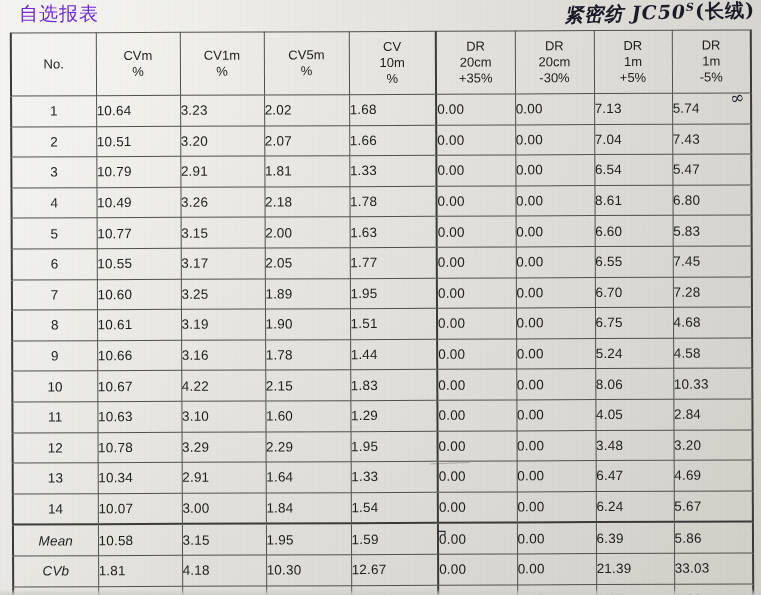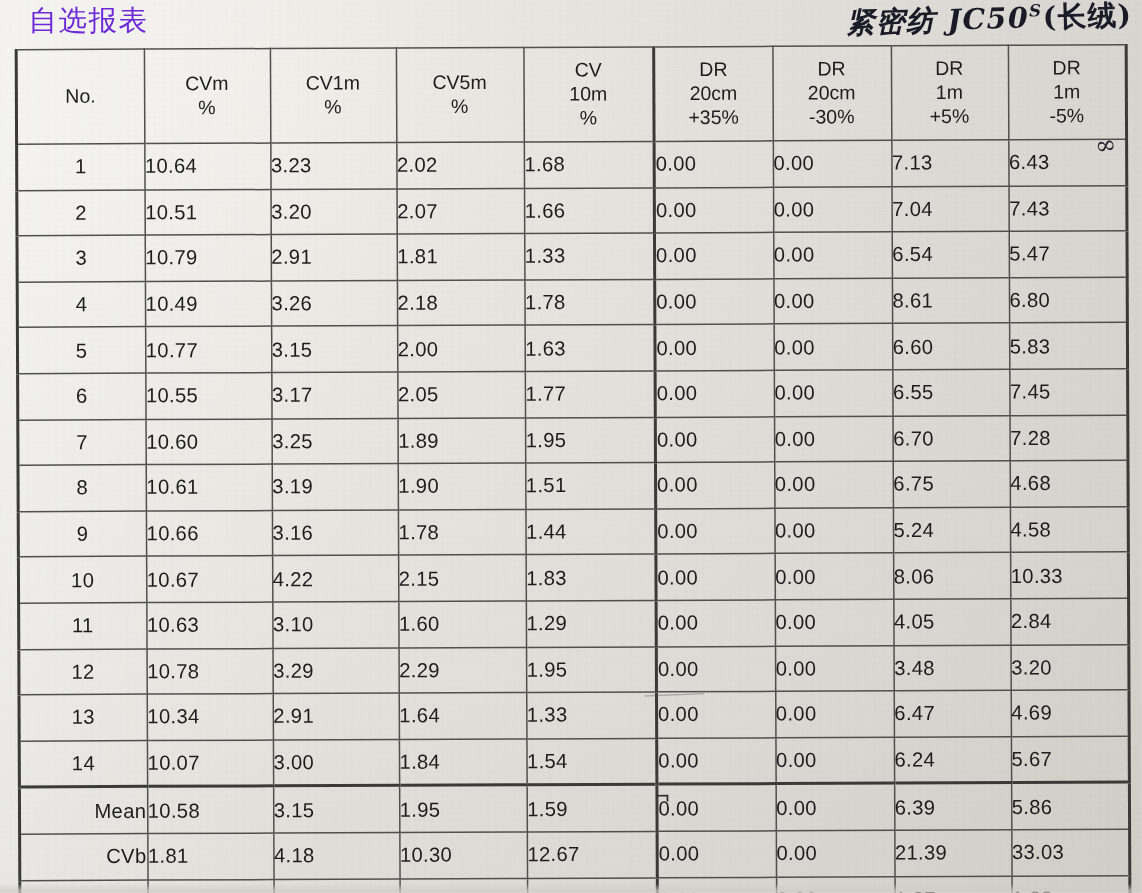--- a/index.html
+++ b/index.html
@@ -110,22 +110,23 @@
     padding-left: 6px;
     vertical-align: middle;
     font-size: 13.5px;
     letter-spacing: 0.2px;
   }
   td.no-col {
     text-align: center;
     padding-left: 0;
   }
   td.label-col {
-    text-align: right;
+    text-align: center;
     padding-left: 5px;
+    font-style: italic;
   }
   .thickright { border-right: 2px solid #3a3a38 !important; }
   .thickleft { border-left: 2px solid #3a3a38 !important; }
   tr.stats-first td { border-top: 2px solid #3a3a38; }
   .outer-left { border-left: 2px solid #3a3a38 !important; }
   .outer-right { border-right: 2px solid #3a3a38 !important; }
   thead tr th { border-top: 2px solid #3a3a38; }
   thead tr th.first { border-left: 2px solid #3a3a38; margin-left: 36px; }
   thead tr th.last { border-right: 2px solid #3a3a38; }
   thead tr th { border-bottom: 2px solid #3a3a38; }
@@ -243,21 +244,21 @@
     <tbody id="body-rows">
         <tr>
           <td class="no-col outer-left">1</td>
           <td>10.64</td>
           <td>3.23</td>
           <td>2.02</td>
           <td class="thickright">1.68</td>
           <td class="thickleft">0.00</td>
           <td>0.00</td>
           <td>7.13</td>
-          <td class="outer-right">6.43</td>
+          <td class="outer-right">5.74</td>
         </tr>
         <tr>
           <td class="no-col outer-left">2</td>
           <td>10.51</td>
           <td>3.20</td>
           <td>2.07</td>
           <td class="thickright">1.66</td>
           <td class="thickleft">0.00</td>
           <td>0.00</td>
           <td>7.04</td>

